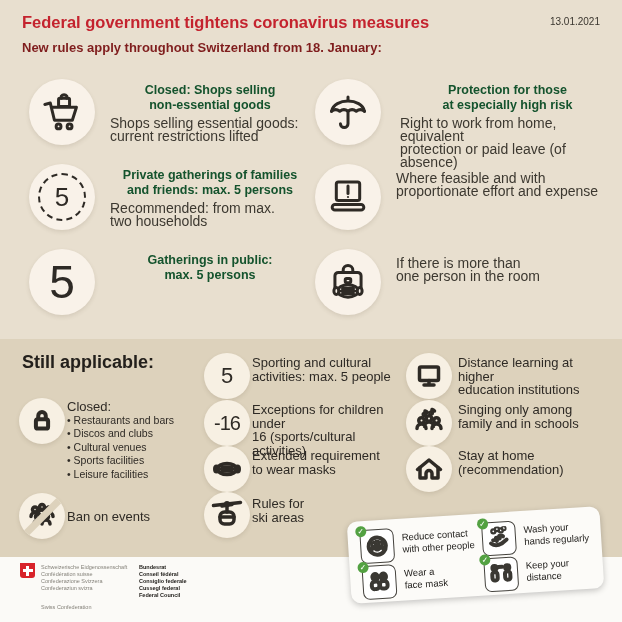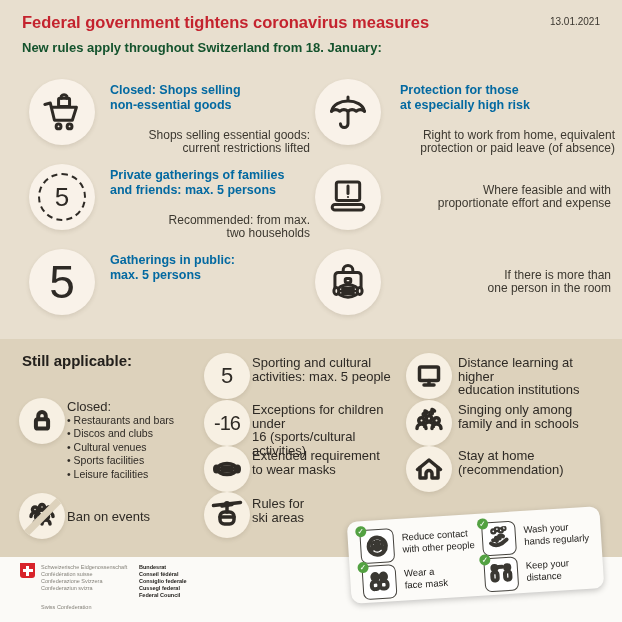--- a/index.html
+++ b/index.html
@@ -4,33 +4,33 @@
 <style>
   html,body{margin:0;padding:0;}
   .stage{position:relative;width:622px;height:622px;overflow:hidden;
          font-family:"Liberation Sans",sans-serif;background:#e8dfcf;color:#2e2a25;}
   
   .sec-still{position:absolute;left:0;top:339px;width:622px;height:218px;background:#ddd2bc;}
   .footer{position:absolute;left:0;top:557px;width:622px;height:65px;background:#fbfaf7;}
   
   .title{position:absolute;left:22px;top:13px;font-size:16.5px;font-weight:bold;color:#c4232e;}
   .date{position:absolute;right:22px;top:16px;font-size:10px;color:#3a362f;}
-  .subtitle{position:absolute;left:22px;top:40px;font-size:13px;font-weight:bold;color:#14532d;}
+  .subtitle{position:absolute;left:22px;top:40px;font-size:13px;font-weight:bold;color:#7f1d1d;}
   
   .circle{position:absolute;border-radius:50%;background:#f9f2e9;box-shadow:0 2px 4px rgba(90,80,60,.14);
           display:flex;align-items:center;justify-content:center;}
   .c66{width:66px;height:66px;}
   .c46{width:46px;height:46px;background:#f7f0e3;}
   .ruletxt{position:absolute;}
-  .t{font-size:12.5px;line-height:15px;font-weight:bold;color:#0369a1;white-space:pre-line;}
-  .s{font-size:12px;line-height:13px;color:#3c3830;white-space:pre-line;margin-top:16px;text-align:right;}
+  .t{font-size:12.5px;line-height:15px;font-weight:bold;color:#14532d;white-space:pre-line;text-align:center;}
+  .s{font-size:14px;line-height:13px;color:#3c3830;white-space:pre-line;margin-top:4px;}
   .lbl{font-size:13px;line-height:13.5px;color:#2e2a25;white-space:pre-line;}
   .bullets div{font-size:10.5px;line-height:13.5px;color:#2e2a25;}
   .bullets div::before{content:"• ";}
-  .heading{position:absolute;left:22px;top:13px;font-size:15px;font-weight:bold;color:#23201c;}
+  .heading{position:absolute;left:22px;top:13px;font-size:18px;font-weight:bold;color:#23201c;}
   
   .num-big{font-size:46px;font-weight:300;line-height:1;color:#2e2a25;}
   .num-med{font-size:26px;font-weight:300;line-height:1;color:#2e2a25;}
   .num-sm{font-size:22px;font-weight:300;line-height:1;color:#2e2a25;}
   .dashed-ring{width:44px;height:44px;border:2px dashed #2e2a25;border-radius:50%;
                display:flex;align-items:center;justify-content:center;}
   .slash-wrap{overflow:hidden;position:relative;}
   .slash-wrap::after{content:"";position:absolute;left:20px;top:-6px;width:7px;height:60px;
                      background:#ddd2bc;transform:rotate(45deg);}
   

